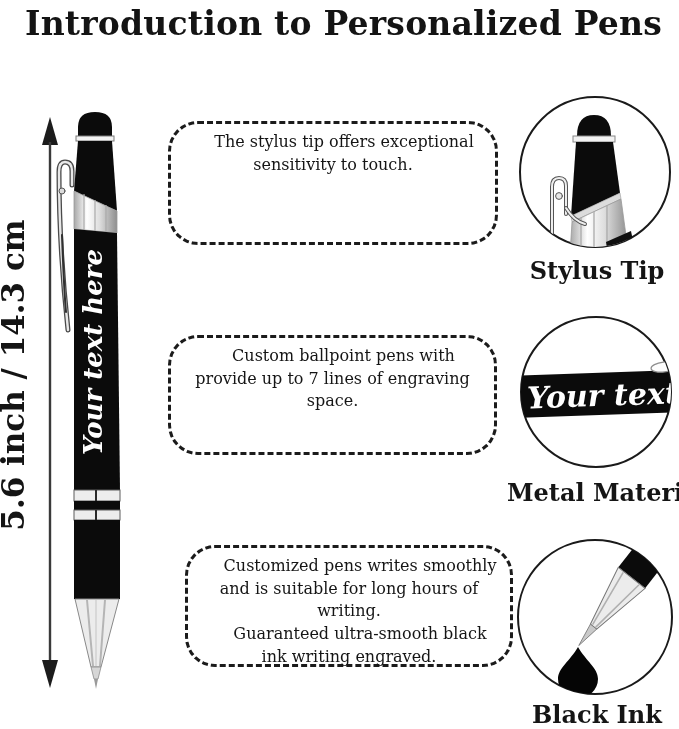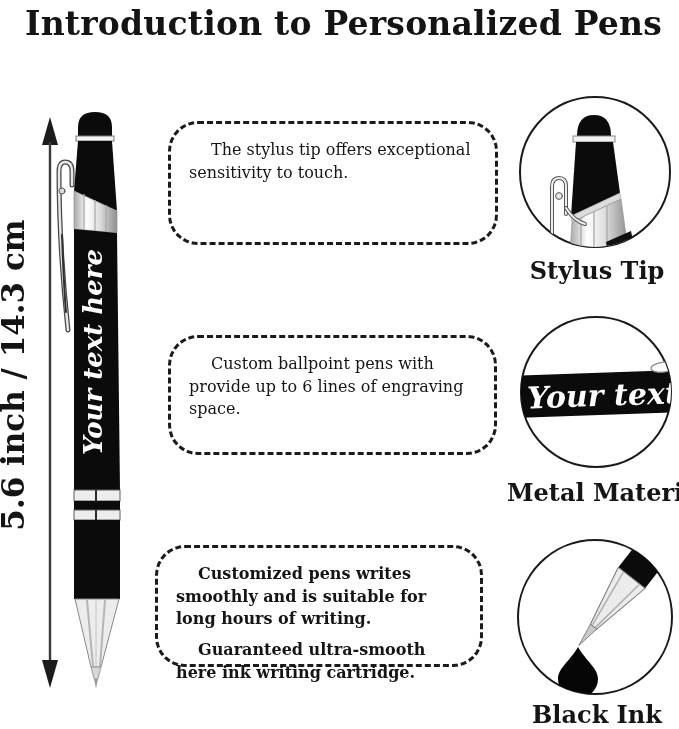--- a/index.html
+++ b/index.html
@@ -20,24 +20,24 @@
   }
   .callout{
     position:absolute;
     box-sizing:border-box;
     border:3px dashed #1b1b1b;
     border-radius:30px;
     padding:7px 10px 5px 10px;
     font-size:16px;line-height:1.42;color:#151515;
     background:#ffffff;
   }
-  .callout p{margin:8px;text-indent:22px;}
+  .callout p{margin:0;text-indent:22px;text-align:center;}
   .callout-1{left:168px;top:121px;width:330px;height:124px;}
   .callout-2{left:168px;top:335px;width:329px;height:120px;}
-  .callout-3{left:155px;top:545px;width:328px;height:122px;font-weight:bold;}
+  .callout-3{left:185px;top:545px;width:328px;height:122px;}
   .feature-label{
     position:absolute;left:507px;width:180px;
     text-align:center;
     font-size:24px;font-weight:600;color:#151515;
     white-space:nowrap;
   }
   .label-1{top:256px;}
   .label-2{top:478px;}
   .label-3{top:700px;}
 </style>
@@ -162,24 +162,24 @@
         </g>
         <path d="M578 647 C586 661 598 668 598 679 A20 19 0 1 1 558 679 C558 668 570 661 578 647 Z" fill="#050505"></path>
       </g>
     </g>
   </svg>
 
   <div class="callout callout-1">
     <p>The stylus tip offers exceptional sensitivity to touch.</p>
   </div>
   <div class="callout callout-2">
-    <p>Custom ballpoint pens with provide up to 6 lines of engraving space.</p>
+    <p>Custom ballpoint pens with provide up to 7 lines of engraving space.</p>
   </div>
   <div class="callout callout-3">
     <p>Customized pens writes smoothly and is suitable for long hours of writing.</p>
-    <p>Guaranteed ultra-smooth here ink writing cartridge.</p>
+    <p>Guaranteed ultra-smooth black ink writing engraved.</p>
   </div>
 
   <div class="feature-label label-1">Stylus Tip</div>
   <div class="feature-label label-2">Metal Material</div>
   <div class="feature-label label-3">Black Ink</div>
 
 </div>
 
 </body></html>

